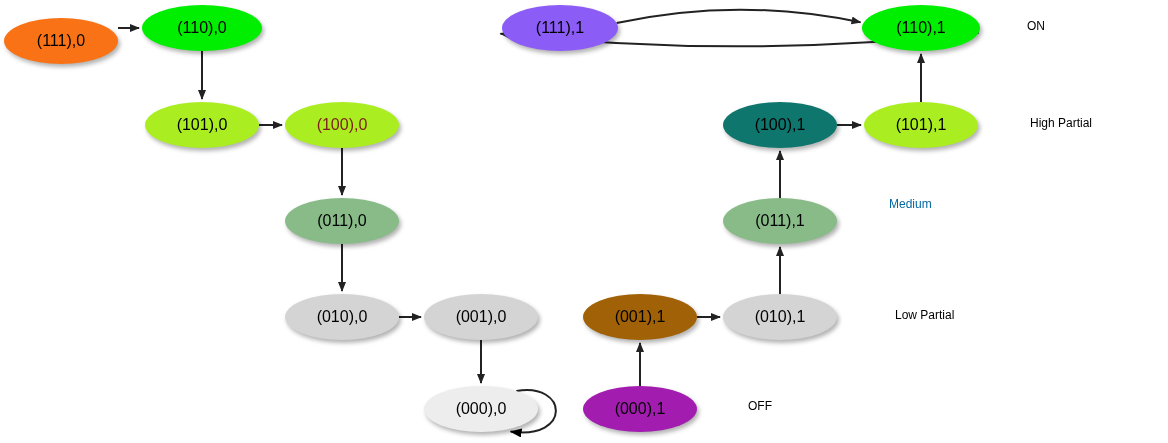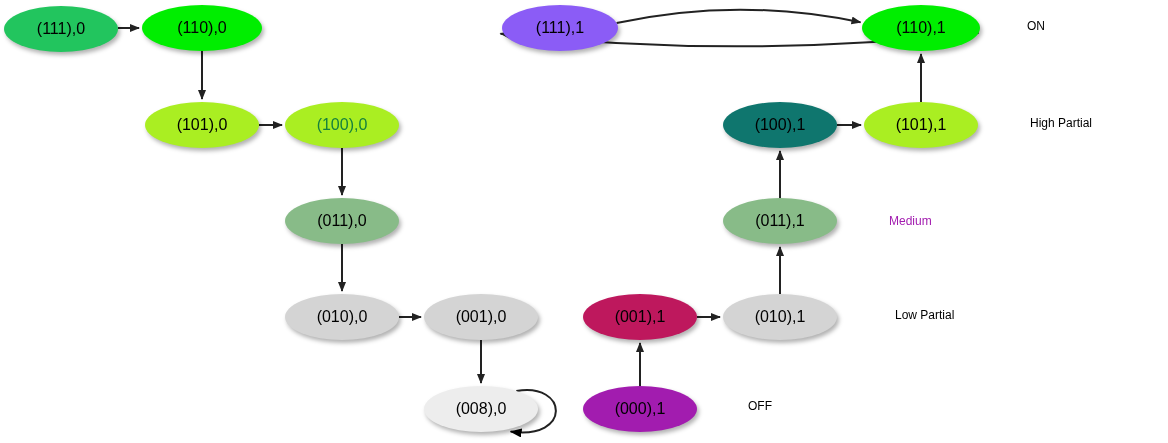--- a/index.html
+++ b/index.html
@@ -78,70 +78,70 @@
         <path d="M921,102 L921,54" fill="none" stroke="#222222" stroke-width="2" marker-end="url(#arrowhead)"></path>
         <path d="M837,125 L861,125" fill="none" stroke="#222222" stroke-width="2" marker-end="url(#arrowhead)"></path>
         <path d="M780,198 L780,151" fill="none" stroke="#222222" stroke-width="2" marker-end="url(#arrowhead)"></path>
         <path d="M780,294 L780,247" fill="none" stroke="#222222" stroke-width="2" marker-end="url(#arrowhead)"></path>
         <path d="M697,317 L720,317" fill="none" stroke="#222222" stroke-width="2" marker-end="url(#arrowhead)"></path>
         <path d="M640,386 L640,343" fill="none" stroke="#222222" stroke-width="2" marker-end="url(#arrowhead)"></path>
       </g>
   </svg>
 
   <div id="nodes-group">
-      <div class="node" style="left: 4px; top: 6px; width: 114px; height: 46px; background: #22c55e;">
+      <div class="node" style="left: 4px; top: 18px; width: 114px; height: 46px; background: #f97316;">
         <span class="node-label" style="color: rgb(0, 0, 0);">(111),0</span>
       </div>
       <div class="node" style="left: 142px; top: 5px; width: 120px; height: 46px; background: rgb(0, 238, 0);">
         <span class="node-label" style="color: #000000;">(110),0</span>
       </div>
       <div class="node" style="left: 145px; top: 102px; width: 114px; height: 46px; background: rgb(170, 238, 34);">
         <span class="node-label" style="color: rgb(0, 0, 0);">(101),0</span>
       </div>
       <div class="node" style="left: 285px; top: 102px; width: 114px; height: 46px; background: rgb(170, 238, 34);">
-        <span class="node-label" style="color: #15803d;">(100),0</span>
+        <span class="node-label" style="color: #7f1d1d;">(100),0</span>
       </div>
       <div class="node" style="left: 285px; top: 198px; width: 114px; height: 46px; background: rgb(136, 187, 136);">
         <span class="node-label" style="color: rgb(0, 0, 0);">(011),0</span>
       </div>
       <div class="node" style="left: 285px; top: 294px; width: 114px; height: 46px; background: rgb(212, 212, 212);">
         <span class="node-label" style="color: rgb(0, 0, 0);">(010),0</span>
       </div>
       <div class="node" style="left: 424px; top: 294px; width: 114px; height: 46px; background: rgb(212, 212, 212);">
         <span class="node-label" style="color: rgb(0, 0, 0);">(001),0</span>
       </div>
       <div class="node" style="left: 424px; top: 386px; width: 114px; height: 46px; background: rgb(237, 237, 237);">
-        <span class="node-label" style="color: rgb(0, 0, 0);">(008),0</span>
+        <span class="node-label" style="color: rgb(0, 0, 0);">(000),0</span>
       </div>
       <div class="node" style="left: 502px; top: 5px; width: 116px; height: 46px; background: #8b5cf6;">
         <span class="node-label" style="color: rgb(0, 0, 0);">(111),1</span>
       </div>
       <div class="node" style="left: 862px; top: 5px; width: 118px; height: 46px; background: rgb(0, 238, 0);">
         <span class="node-label" style="color: rgb(0, 0, 0);">(110),1</span>
       </div>
       <div class="node" style="left: 723px; top: 102px; width: 114px; height: 46px; background: #0f766e;">
         <span class="node-label" style="color: rgb(0, 0, 0);">(100),1</span>
       </div>
       <div class="node" style="left: 864px; top: 102px; width: 114px; height: 46px; background: rgb(170, 238, 34);">
         <span class="node-label" style="color: rgb(0, 0, 0);">(101),1</span>
       </div>
       <div class="node" style="left: 723px; top: 198px; width: 114px; height: 46px; background: rgb(136, 187, 136);">
         <span class="node-label" style="color: rgb(0, 0, 0);">(011),1</span>
       </div>
-      <div class="node" style="left: 583px; top: 294px; width: 114px; height: 46px; background: #be185d;">
+      <div class="node" style="left: 583px; top: 294px; width: 114px; height: 46px; background: #a16207;">
         <span class="node-label" style="color: rgb(0, 0, 0);">(001),1</span>
       </div>
       <div class="node" style="left: 723px; top: 294px; width: 114px; height: 46px; background: rgb(212, 212, 212);">
         <span class="node-label" style="color: rgb(0, 0, 0);">(010),1</span>
       </div>
       <div class="node" style="left: 583px; top: 386px; width: 114px; height: 46px; background: #a21caf;">
         <span class="node-label" style="color: rgb(0, 0, 0);">(000),1</span>
       </div>
     </div>
   <div id="tiers-group">
       <div class="tier-label" style="left: 1027px; top: 20px; color: rgb(0, 0, 0);">ON</div>
       <div class="tier-label" style="left: 1030px; top: 117px; color: rgb(0, 0, 0);">High Partial</div>
-      <div class="tier-label" style="left: 889px; top: 215px; color: #a21caf;">Medium</div>
+      <div class="tier-label" style="left: 889px; top: 198px; color: #0369a1;">Medium</div>
       <div class="tier-label" style="left: 895px; top: 309px; color: rgb(0, 0, 0);">Low Partial</div>
       <div class="tier-label" style="left: 748px; top: 400px; color: rgb(0, 0, 0);">OFF</div>
     </div>
 
 </div>
 
 </body></html>

